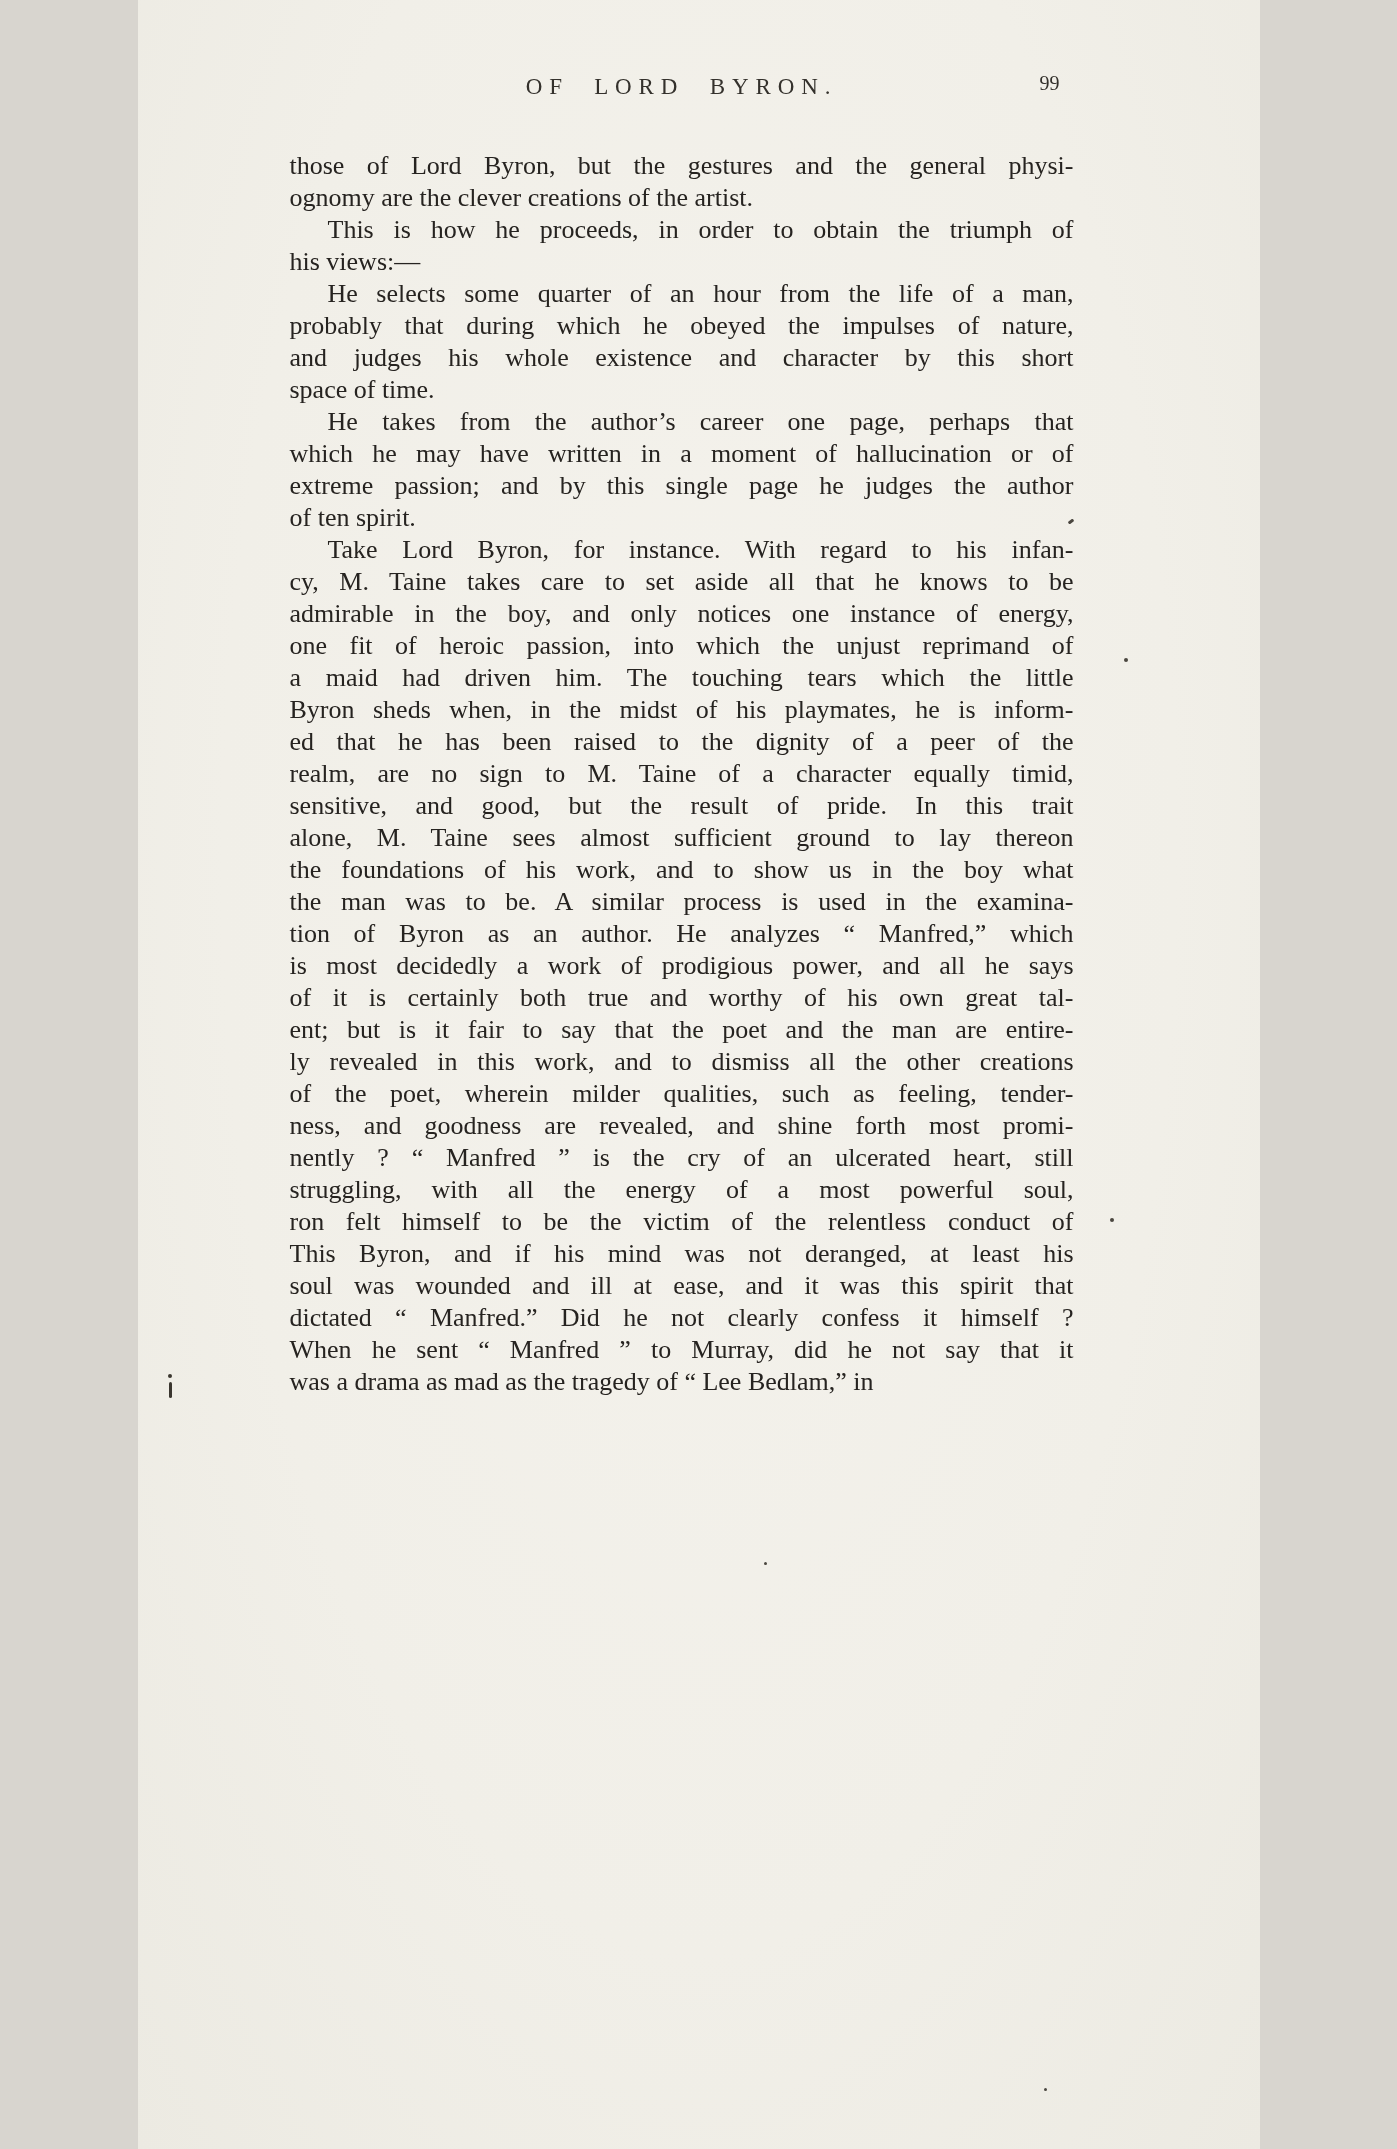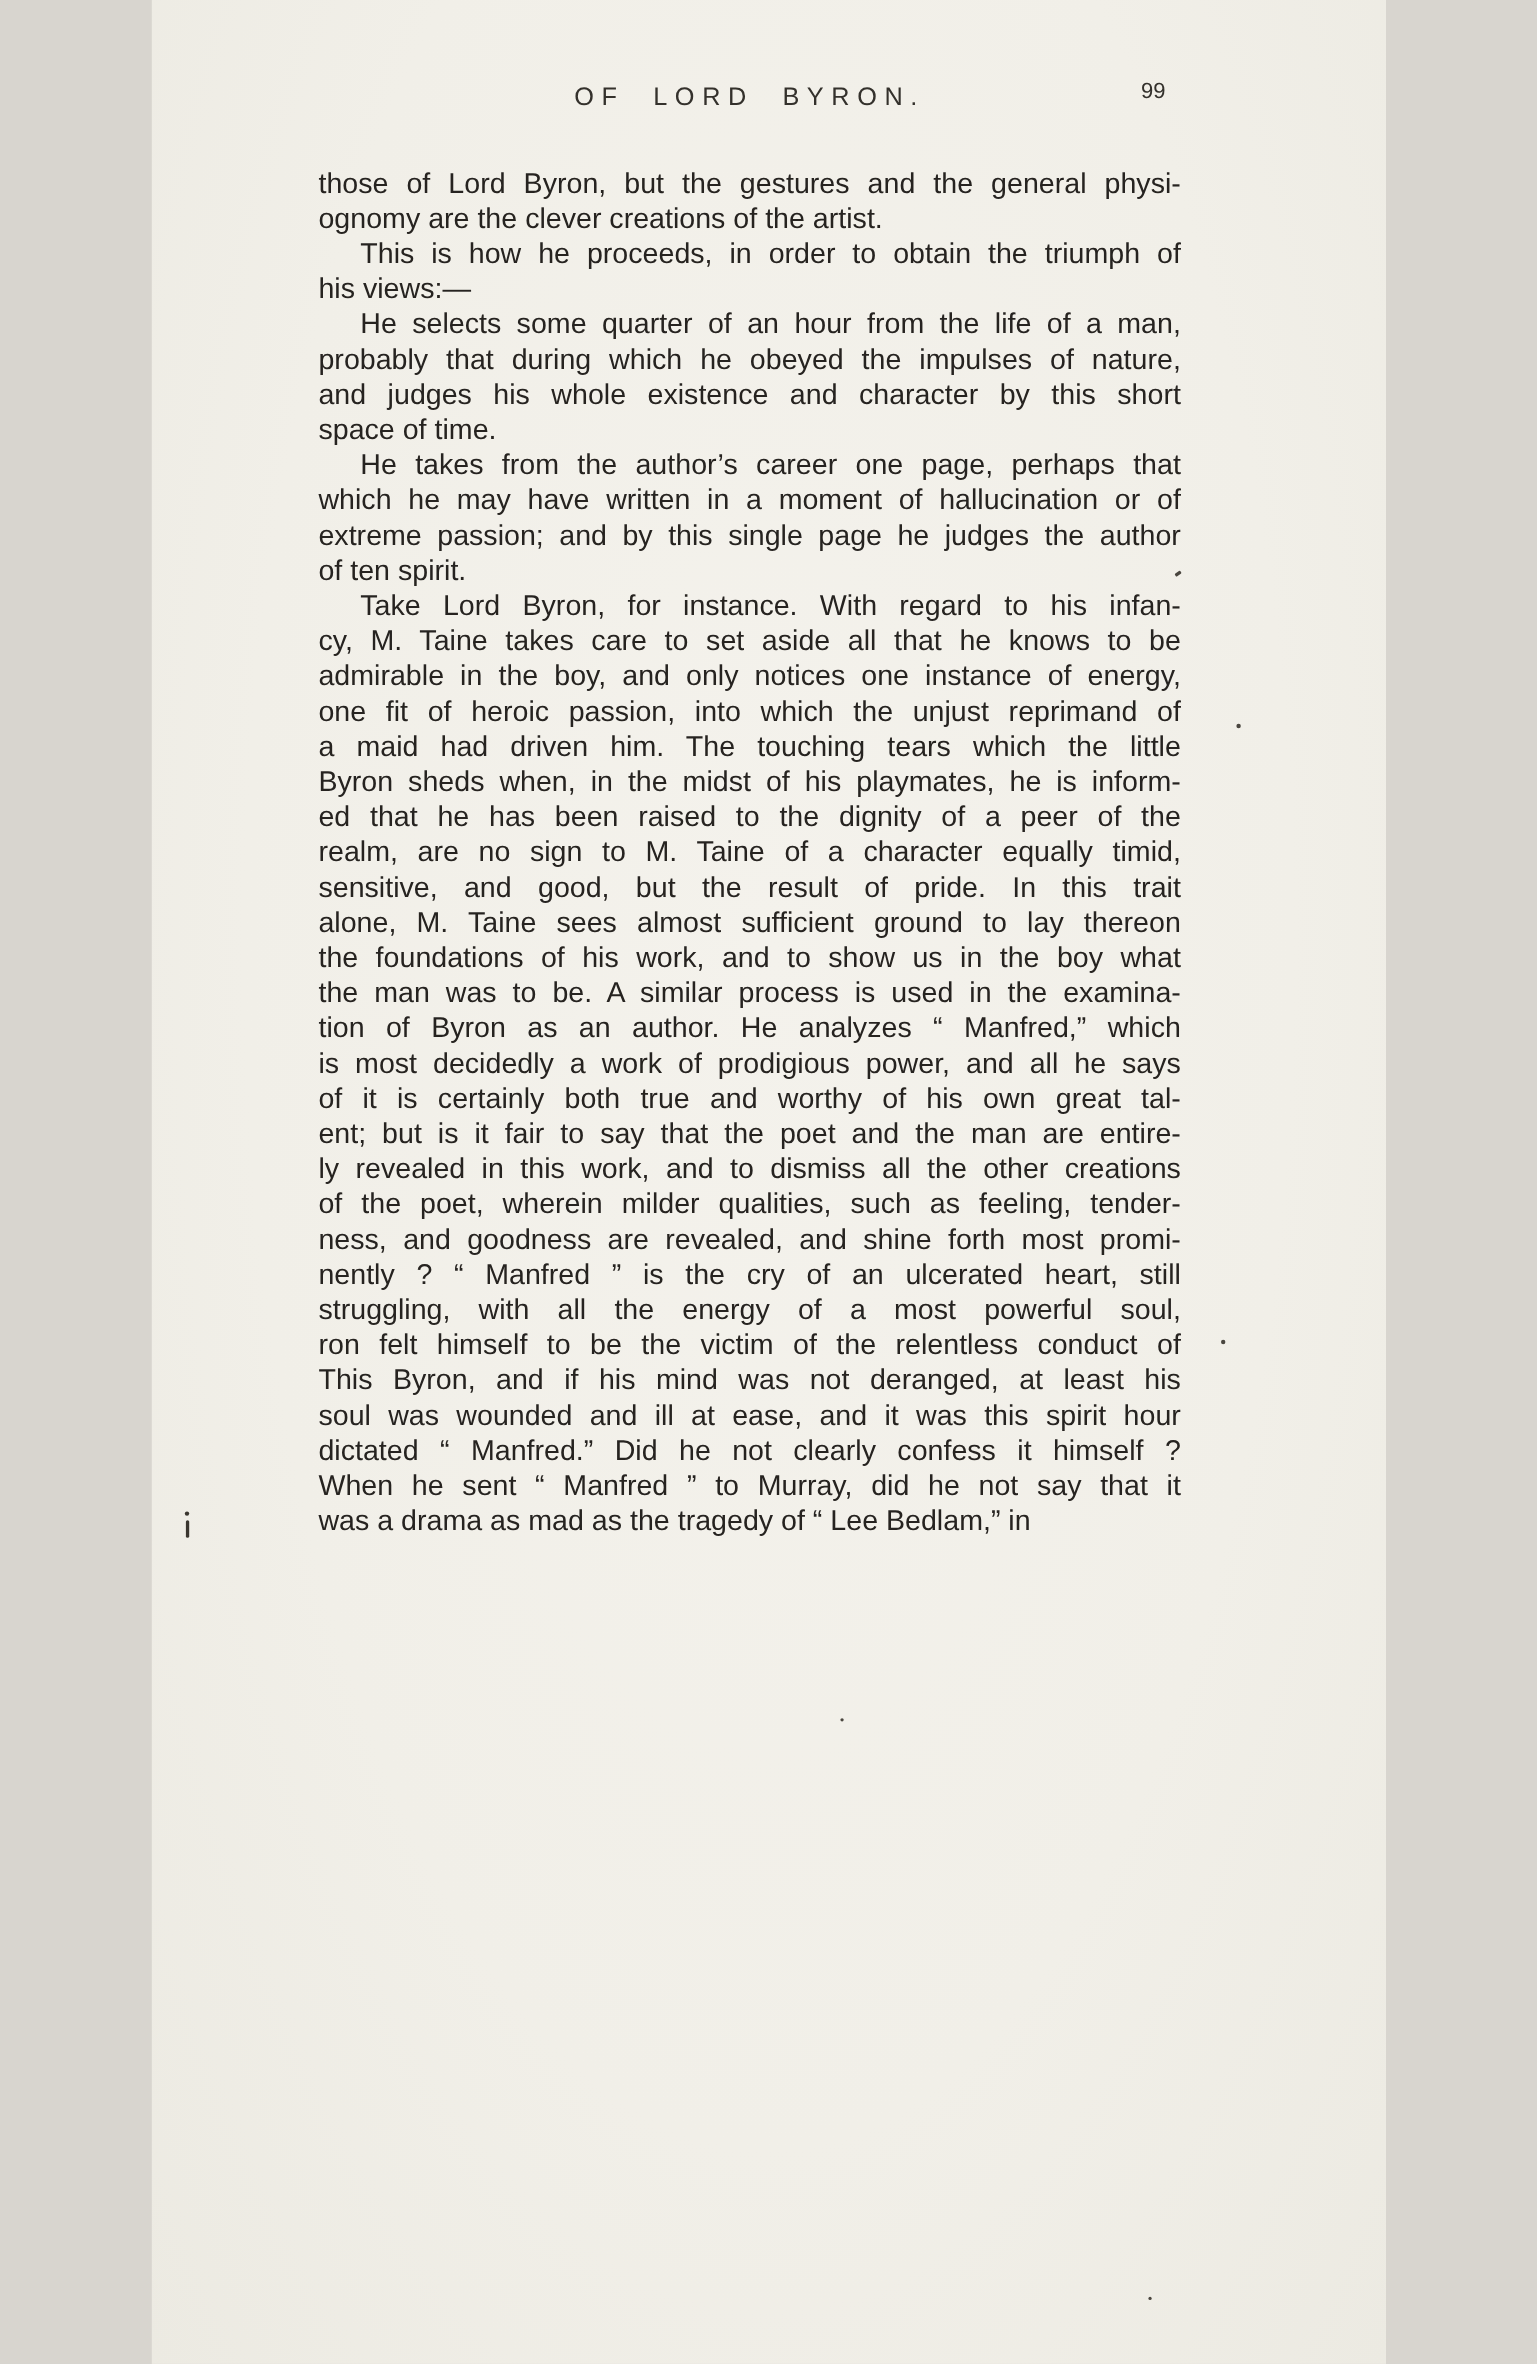--- a/index.html
+++ b/index.html
@@ -3,21 +3,21 @@
 <meta charset="utf-8">
 <style>
   html,body { margin:0; padding:0; background:#d8d5cf; }
   .page {
     position:relative;
     width:1122px; height:2149px;
     margin:0 auto;
     background:
       radial-gradient(ellipse at 50% 40%, #f4f2ec 0%, #f1efe8 60%, #eceae2 100%);
     color:#2b2824;
-    font-family:Liberation Sans, sans-serif;
+    font-family:Liberation Serif, serif;
     overflow:hidden;
   }
   .column {
     position:absolute;
     left:152px; top:74px;
     width:784px;
   }
   .running-head {
     position:relative;
     height:44px;
@@ -133,21 +133,21 @@
           <div class="line">is most decidedly a work of prodigious power, and all he says</div>
           <div class="line">of it is certainly both true and worthy of his own great tal-</div>
           <div class="line">ent; but is it fair to say that the poet and the man are entire-</div>
           <div class="line">ly revealed in this work, and to dismiss all the other creations</div>
           <div class="line">of the poet, wherein milder qualities, such as feeling, tender-</div>
           <div class="line">ness, and goodness are revealed, and shine forth most promi-</div>
           <div class="line">nently ? “ Manfred ” is the cry of an ulcerated heart, still</div>
           <div class="line">struggling, with all the energy of a most powerful soul,</div>
           <div class="line">ron felt himself to be the victim of the relentless conduct of</div>
           <div class="line">This Byron, and if his mind was not deranged, at least his</div>
-          <div class="line">soul was wounded and ill at ease, and it was this spirit hour</div>
+          <div class="line">soul was wounded and ill at ease, and it was this spirit that</div>
           <div class="line">dictated “ Manfred.” Did he not clearly confess it himself ?</div>
           <div class="line">When he sent “ Manfred ” to Murray, did he not say that it</div>
           <div class="line last">was a drama as mad as the tragedy of “ Lee Bedlam,” in</div>
         </div>
       </div>
 
   </div>
 
   <div class="speck s1"></div>
   <div class="speck s2"></div>

